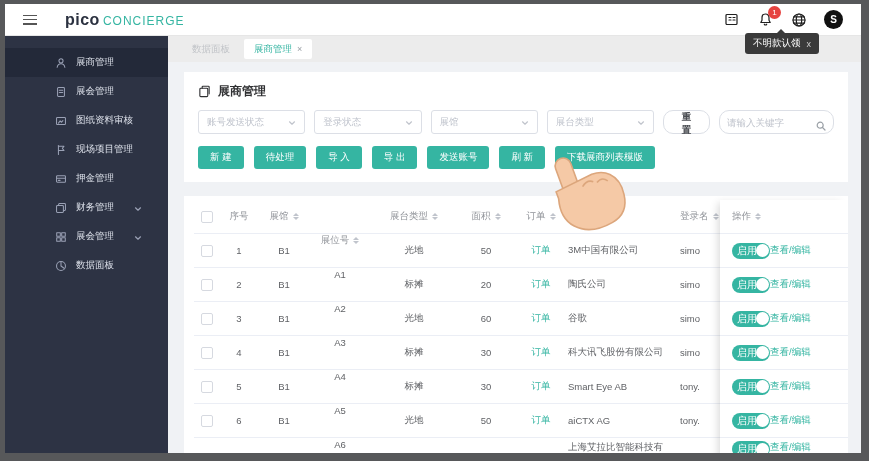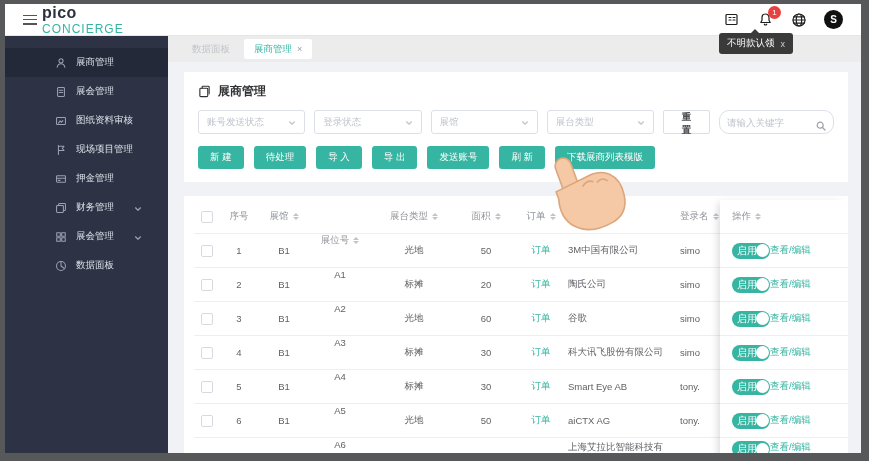--- a/index.html
+++ b/index.html
@@ -5,30 +5,30 @@
   * { margin:0; padding:0; box-sizing:border-box; }
   html,body { width:869px; height:461px; overflow:hidden; }
   body { background:#57585a; font-family:"Liberation Sans","DejaVu Sans",sans-serif; position:relative; }
 
   .app { position:absolute; top:4px; left:5px; right:8px; bottom:8px; background:#fff; overflow:hidden; }
 
   
   .header { position:absolute; top:0; left:0; right:0; height:32px; background:#fff; display:flex; align-items:center; border-bottom:1px solid #e6e6e6; z-index:20; }
   .hamburger { width:14px; height:10px; margin-left:18px; display:flex; flex-direction:column; justify-content:space-between; cursor:pointer; }
   .hamburger i { display:block; height:1.6px; background:#555; }
-  .logo { display:flex; align-items:baseline; margin-left:2px;flex-direction:column; }
+  .logo { display:flex; align-items:baseline; margin-left:28px; }
   .logo-pico { font-size:16px; font-weight:bold; color:#2b3140; letter-spacing:0.5px; }
   .logo-con { font-size:12px; color:#35b5a2; letter-spacing:1px; margin-left:3px; }
   .header-right { margin-left:auto; display:flex; align-items:center; gap:16px; margin-right:18px; }
   .hicon { position:relative; width:18px; height:18px; display:flex; align-items:center; justify-content:center; color:#1f1f1f; cursor:pointer; }
   .badge { position:absolute; top:-5px; right:-7px; min-width:13px; height:13px; border-radius:7px; background:#e64340; color:#fff; font-size:8px; display:flex; align-items:center; justify-content:center; padding:0 2px; }
   .avatar { width:19px; height:19px; border-radius:50%; background:#111; color:#fff; font-size:10px; font-weight:bold; display:flex; align-items:center; justify-content:center; cursor:pointer; }
 
   
-  .tooltip { position:absolute; top:29px; left:714px; background:#3a3a3a; color:#fff; font-size:9.5px; padding:4px 8px; border-radius:3px; z-index:60; display:flex; align-items:center; gap:6px; white-space:nowrap; }
+  .tooltip { position:absolute; top:29px; left:740px; background:#3a3a3a; color:#fff; font-size:9.5px; padding:4px 8px; border-radius:3px; z-index:60; display:flex; align-items:center; gap:6px; white-space:nowrap; }
   .tooltip::before { content:""; position:absolute; top:-4px; left:32px; border:4px solid transparent; border-bottom-color:#3a3a3a; border-top:none; }
   .tooltip .tt-close { color:#cfcfcf; font-size:9px; cursor:pointer; }
 
   
   .sidebar { position:absolute; top:32px; left:0; width:163px; bottom:0; background:#2d3344; z-index:10; padding-top:12px; }
   .side-item { height:29px; display:flex; align-items:center; padding-left:50px; color:#dde1ea; font-size:9.5px; cursor:pointer; position:relative; }
   .side-item.active { background:#232939; }
   .side-item .sicon { width:12px; height:12px; margin-right:9px; color:#9aa1b5; flex:none; }
   .side-item .chev { position:absolute; right:26px; color:#9aa1b5; width:8px; height:8px; }
 
@@ -41,21 +41,21 @@
 
   .content { padding:10px 13px 0 16px; }
   .card { background:#fff; }
   .card-filters { padding:11px 14px 13px; }
   .panel-title { display:flex; align-items:center; gap:7px; font-size:12px; font-weight:bold; color:#303133; }
   .panel-title .ticon { width:13px; height:13px; color:#303133; }
 
   .filter-row { display:flex; align-items:center; margin-top:10px; gap:9px; }
   .select { width:110px; height:24px; border:1px solid #dcdfe6; border-radius:3px; display:flex; align-items:center; justify-content:space-between; padding:0 8px; font-size:9.5px; color:#bfc3cc; cursor:pointer; background:#fff; }
   .select .chev { width:8px; height:8px; color:#c0c4cc; }
-  .btn-plain { height:24px; padding:0 12px; border:1px solid #dcdfe6; border-radius:2px; background:#fff; font-size:9.5px; color:#4a4d52; font-weight:bold; cursor:pointer; }
+  .btn-plain { height:24px; padding:0 12px; border:1px solid #dcdfe6; border-radius:10px; background:#fff; font-size:9.5px; color:#4a4d52; font-weight:bold; cursor:pointer; }
   .search-box { margin-left:auto; width:118px; height:24px; border:1px solid #dcdfe6; border-radius:10px; display:flex; align-items:center; padding:0 7px; gap:5px; background:#fff; }
   .search-box input { border:none; outline:none; width:100%; font-size:9.5px; color:#606266; font-family:inherit; }
   .search-box input::placeholder { color:#bfc3cc; }
   .search-box .mag { width:10px; height:10px; color:#9aa0a6; flex:none; cursor:pointer; }
 
   .action-row { display:flex; align-items:center; margin-top:12px; gap:10px; }
   .btn-teal { height:23px; padding:0 12px; border:none; border-radius:3px; background:#35b5a2; color:#fff; font-size:9.5px; cursor:pointer; font-family:inherit; }
 
   
   .card-table { margin-top:14px; position:relative; padding:4px 0 0 10px; height:300px; overflow:hidden; }

